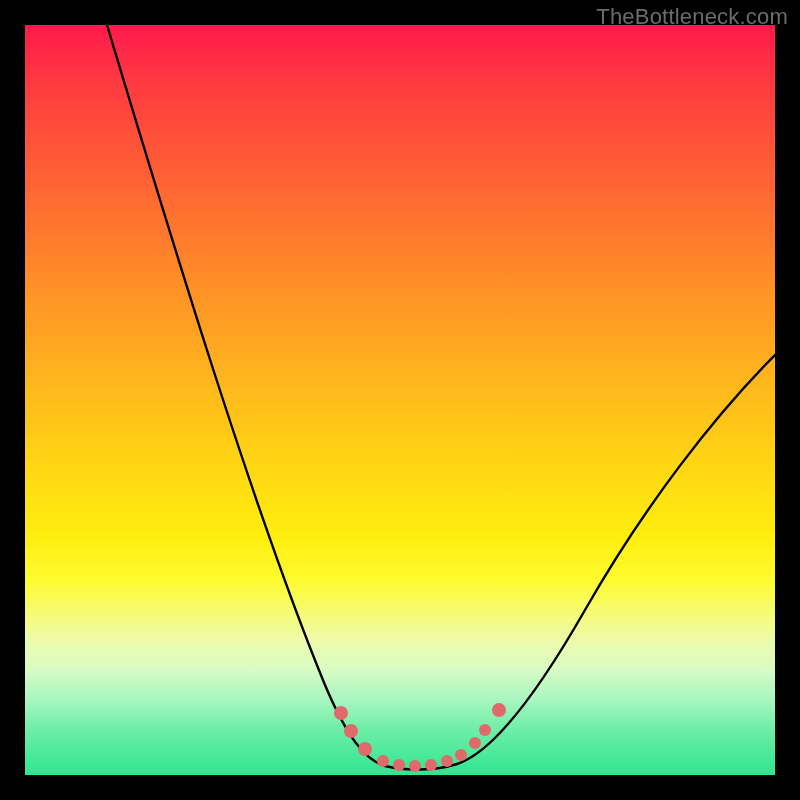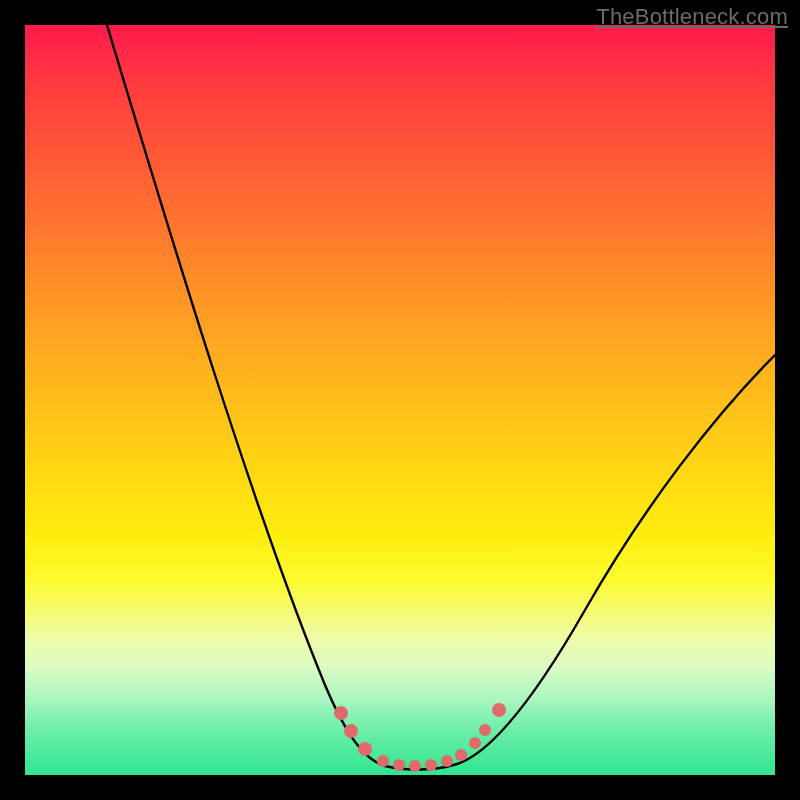--- a/index.html
+++ b/index.html
@@ -48,21 +48,20 @@
   }
   .watermark {
     position: absolute;
     top: 4px;
     right: 12px;
     color: #6b6b6b;
     font-size: 22px;
     letter-spacing: 0.2px;
     font-weight: 500;
     user-select: none;
-    text-decoration: underline;
   }
   svg.curve {
     position: absolute;
     inset: 0;
   }
 </style>
 </head>
 <body>
 
 <div class="frame">

